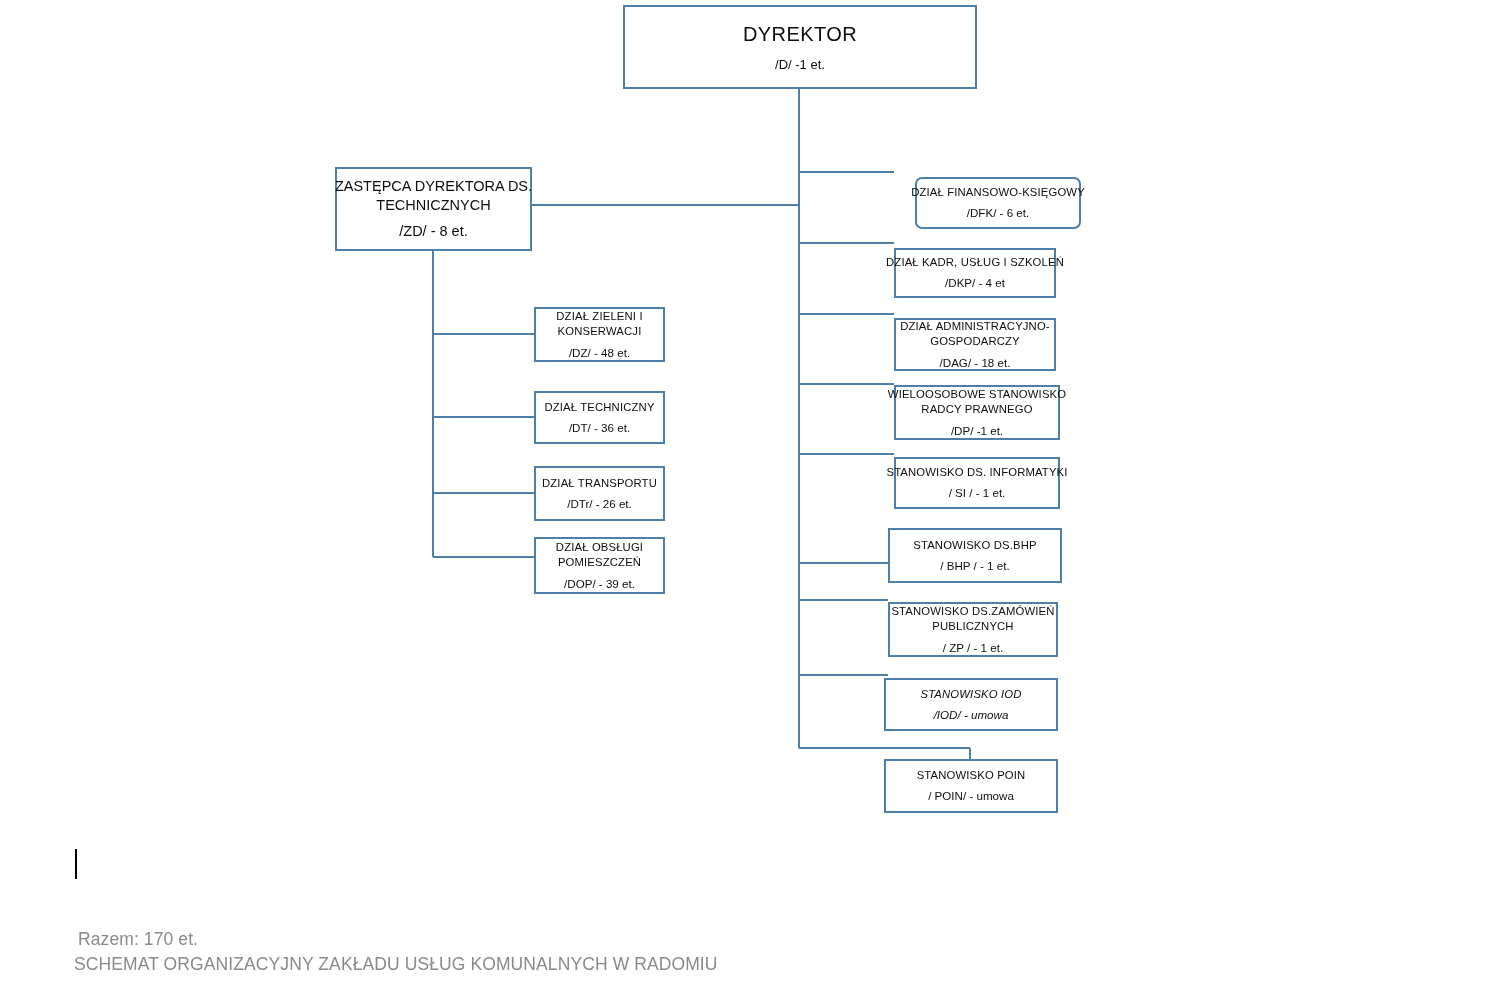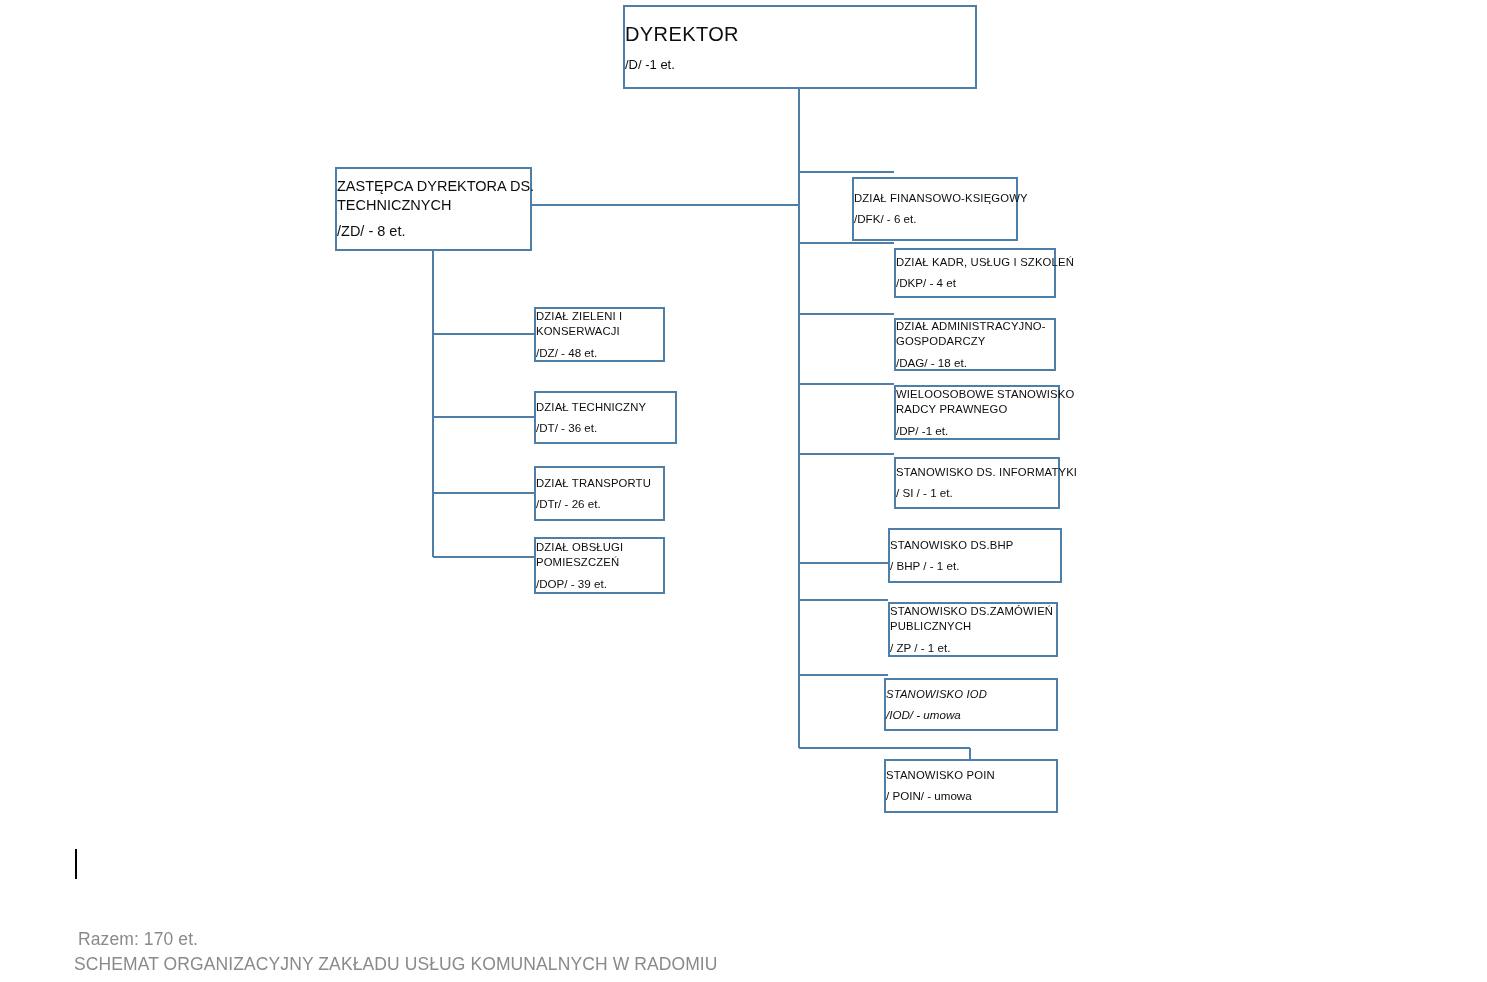--- a/index.html
+++ b/index.html
@@ -20,21 +20,21 @@
     width: 1487px;
     height: 982px;
   }
   .node {
     position: absolute;
     box-sizing: border-box;
     border: 2px solid #4E7FA8;
     background: #ffffff;
     display: flex;
     flex-direction: column;
-    align-items: flex-start;
+    align-items: center;
     justify-content: center;
     text-align: center;
     color: #0d0d0d;
     z-index: 3;
   }
   .node .ln {
     display: block;
     line-height: 1.32;
     white-space: nowrap;
   }
@@ -125,37 +125,37 @@
   <span class="ln ln-title">TECHNICZNYCH</span>
   <span class="ln ln-code">/ZD/ - 8 et.</span>
 </div>
 
 <div class="node node-unit" style="left:534px; top:307px; width:131px; height:55px;">
   <span class="ln ln-title">DZIAŁ ZIELENI I</span>
   <span class="ln ln-title">KONSERWACJI</span>
   <span class="ln ln-code">/DZ/ - 48 et.</span>
 </div>
 
-<div class="node node-unit two-line" style="left:534px; top:391px; width:143px; height:53px;">
+<div class="node node-unit two-line" style="left:534px; top:391px; width:131px; height:53px;">
   <span class="ln ln-title">DZIAŁ TECHNICZNY</span>
   <span class="ln ln-code">/DT/ - 36 et.</span>
 </div>
 
 <div class="node node-unit two-line" style="left:534px; top:466px; width:131px; height:55px;">
   <span class="ln ln-title">DZIAŁ TRANSPORTU</span>
   <span class="ln ln-code">/DTr/  - 26 et.</span>
 </div>
 
 <div class="node node-unit" style="left:534px; top:537px; width:131px; height:57px;">
   <span class="ln ln-title">DZIAŁ OBSŁUGI</span>
   <span class="ln ln-title">POMIESZCZEŃ</span>
   <span class="ln ln-code">/DOP/ - 39 et.</span>
 </div>
 
-<div class="node node-unit two-line" style="left:852px; top:177px; width:166px; height:64px;">
+<div class="node node-unit two-line" style="left:915px; top:177px; width:166px; height:52px;border-radius:7px;">
   <span class="ln ln-title">DZIAŁ FINANSOWO-KSIĘGOWY</span>
   <span class="ln ln-code">/DFK/ - 6 et.</span>
 </div>
 
 <div class="node node-unit two-line" style="left:894px; top:248px; width:162px; height:50px;">
   <span class="ln ln-title">DZIAŁ  KADR, USŁUG I SZKOLEŃ</span>
   <span class="ln ln-code">/DKP/ - 4 et</span>
 </div>
 
 <div class="node node-unit" style="left:894px; top:318px; width:162px; height:53px;">

